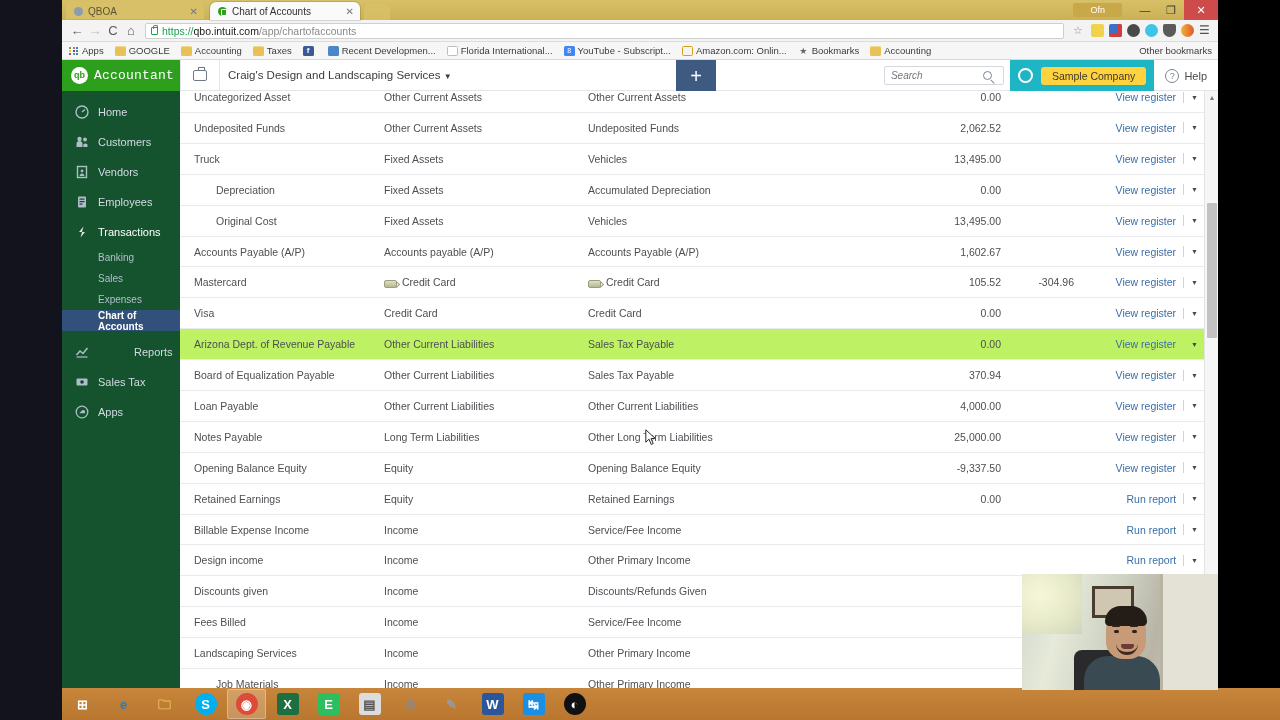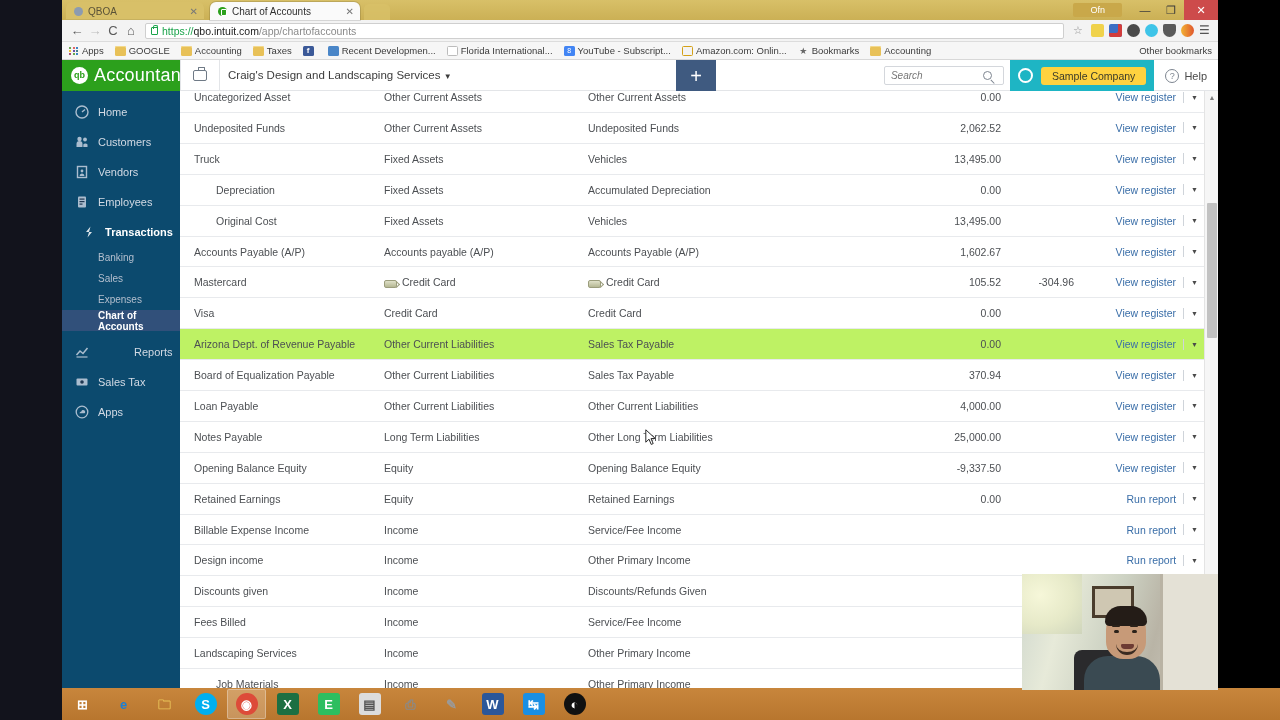--- a/index.html
+++ b/index.html
@@ -113,21 +113,21 @@
 
   
   #qbo { position:absolute; left:0; top:60px; width:1156px; height:630px; background:#fff; overflow:hidden;}
   #qbo-header { height:31px; background:#fff; display:flex; align-items:center;
                 border-bottom:1px solid #e3e5e8; position:relative;}
   #qb-logo { width:118px; height:31px; background:#2ca01c; display:flex; align-items:center; padding-left:9px;}
   .qb-mark { width:17px;height:17px;border-radius:50%;background:#fff; margin-right:6px; flex:none;
              position:relative;}
   .qb-mark:before{content:"qb";position:absolute;left:0;top:0;width:17px;height:17px;
             font-size:9px;font-weight:bold;color:#2ca01c;text-align:center;line-height:17px;}
-  #qb-logo .qbtext { color:#fff; font-size:18px; letter-spacing:.2px;}
+  #qb-logo .qbtext { color:#fff; font-size:13px; letter-spacing:.2px;font-family:Liberation Mono, monospace;}
   .hdr-sep { width:1px; height:31px; background:#e3e5e8; }
   #briefcase { width:38px; display:flex;align-items:center;justify-content:center;}
   .bc-icon { width:14px;height:11px;border:1.4px solid #6f7a86;border-radius:2px;position:relative;}
   .bc-icon:before{content:"";position:absolute;left:3.5px;top:-3.4px;width:5px;height:3px;
       border:1.4px solid #6f7a86;border-bottom:none;border-top-left-radius:1px;border-top-right-radius:1px;}
   #company-name { font-size:11.5px; color:#3c3c3c; padding-left:8px;}
   #plus-btn { position:absolute; left:614px; top:0px; width:40px;height:32px; background:#3f5a80;
               color:#fff; font-size:20px; display:flex;align-items:center;justify-content:center;
               font-weight:300;}
   #hdr-right { position:absolute; right:0; top:0; height:31px; display:flex; align-items:center;}
@@ -140,24 +140,24 @@
   #teal-block { background:#1eb5c4; height:31px; display:flex; align-items:center; padding:0 8px; gap:8px;}
   .gear { width:15px;height:15px;border-radius:50%;border:2.5px solid #fff; position:relative; flex:none;}
   .gear:before{content:"";position:absolute;left:3px;top:3px;width:4px;height:4px;border-radius:50%;background:#1eb5c4;}
   #sample-co { background:#ffd23f; color:#3a3a2a; font-size:10.5px; padding:3px 11px; border-radius:3px; white-space:nowrap;}
   #help-btn { display:flex; align-items:center; gap:5px; padding:0 11px; font-size:11px; color:#4a4a4a;}
   .qmark { width:14px;height:14px;border-radius:50%;border:1.3px solid #7d8590;
            font-size:9px;text-align:center;line-height:12px;color:#7d8590; flex:none;}
 
   
   #qbo-body { position:absolute; top:31px; left:0; width:1156px; height:599px; display:flex;}
-  #sidebar { width:118px; background:#0c4a6e; flex:none; padding-top:6px; }
+  #sidebar { width:118px; background:#14532d; flex:none; padding-top:6px; }
   .nav-item { display:flex; align-items:center; height:30px; padding-left:12px;
               font-size:11px; color:#d3dae4; }
-  .nav-item.current { color:#fff; font-weight:bold;justify-content:center; }
+  .nav-item.current { color:#fff; font-weight:normal; }
   .nav-ico { width:15px; height:15px; margin-right:9px; flex:none; opacity:.85;
              display:flex;align-items:center;justify-content:center;}
   .sub-item { height:21px; padding-left:36px; display:flex; align-items:center;
               font-size:10px; color:#b4bfce; }
   .sub-item.active { background:#31507a; color:#fff; font-weight:bold; }
 
   
   #content { flex:1; position:relative; background:#fff; overflow:hidden;}
   #acct-table { width:1032px; }
   .row { display:flex; align-items:center; height:30.9px; border-bottom:1px solid #e8eaed;

